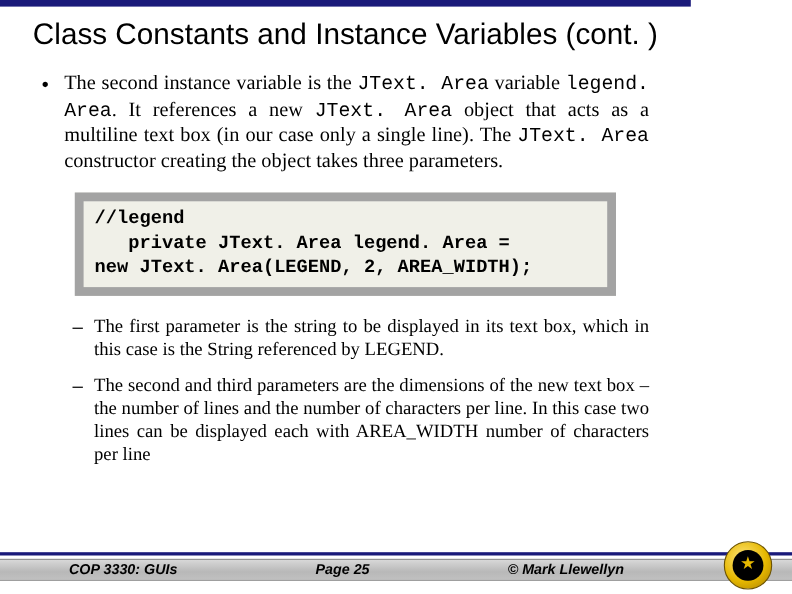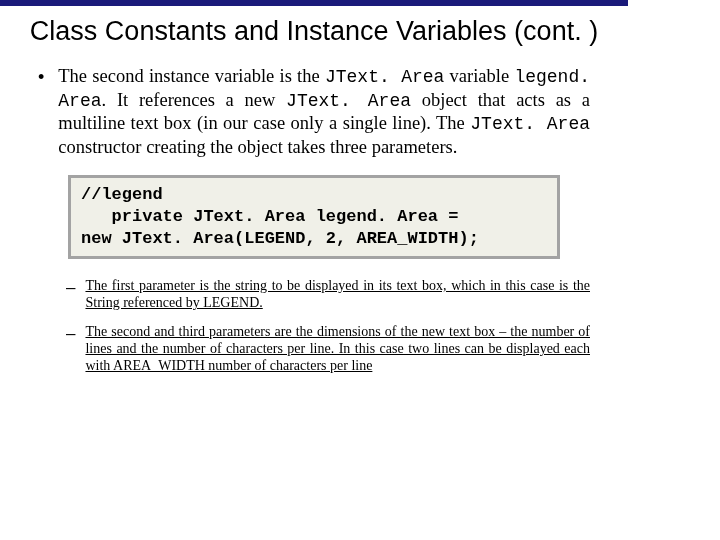--- a/index.html
+++ b/index.html
@@ -47,21 +47,21 @@
     text-align: justify;
     color: #000;
   }
   .mono {
     font-family: "Courier New", Courier, monospace;
     font-size: 18px;
     margin-top: 39px;
   }
   .code-box {
     margin: 6px 30px 18px 30px;
-    border: 3px solid #a3a3a3;
+    border: 8px solid #a3a3a3;
     background: #f0f0e8;
     padding: 6px 10px;
     font-family: "Courier New", Courier, monospace;
     font-size: 17px;
     font-weight: bold;
     color: #000;
     line-height: 1.3;
     white-space: pre;
   }
   .sub-bullets {
@@ -73,25 +73,24 @@
     margin-bottom: 12px;
   }
   .sub-dash {
     font-size: 17px;
     margin-right: 10px;
     margin-top: 1px;
     font-family: Arial, sans-serif;
   }
   .sub-text {
     flex: 1;
-    font-size: 14px;
+    font-size: 17px;
     line-height: 1.22;
     text-align: justify;
     color: #000;
-    text-decoration: underline;
   }
   .footer {
     position: absolute;
     left: 0;
     bottom: 0;
     width: 720px;
     height: 44px;
     box-sizing: border-box;
   }
   .footer-bar {
@@ -181,13 +180,27 @@
         <div class="sub-text">The first parameter is the string to be displayed in its text box, which in this case is the String referenced by LEGEND.</div>
       </div>
       <div class="sub-row">
         <div class="sub-dash">–</div>
         <div class="sub-text">The second and third parameters are the dimensions of the new text box – the number of lines and the number of characters per line.  In this case two lines can be displayed each with AREA_WIDTH number of characters per line</div>
       </div>
     </div>
 
   </div>
 
+  <div class="footer">
+    <div class="footer-top-line"></div>
+    <div class="footer-bar"></div>
+    <div class="footer-text">
+      <span>COP 3330:  GUIs</span>
+      <span>Page 25</span>
+      <span>© Mark Llewellyn</span>
+    </div>
+    <div class="footer-logo">
+      <div class="outer"></div>
+      <div class="inner"></div>
+      <div class="star">★</div>
+    </div>
+  </div>
 </div>
 
 </body></html>

